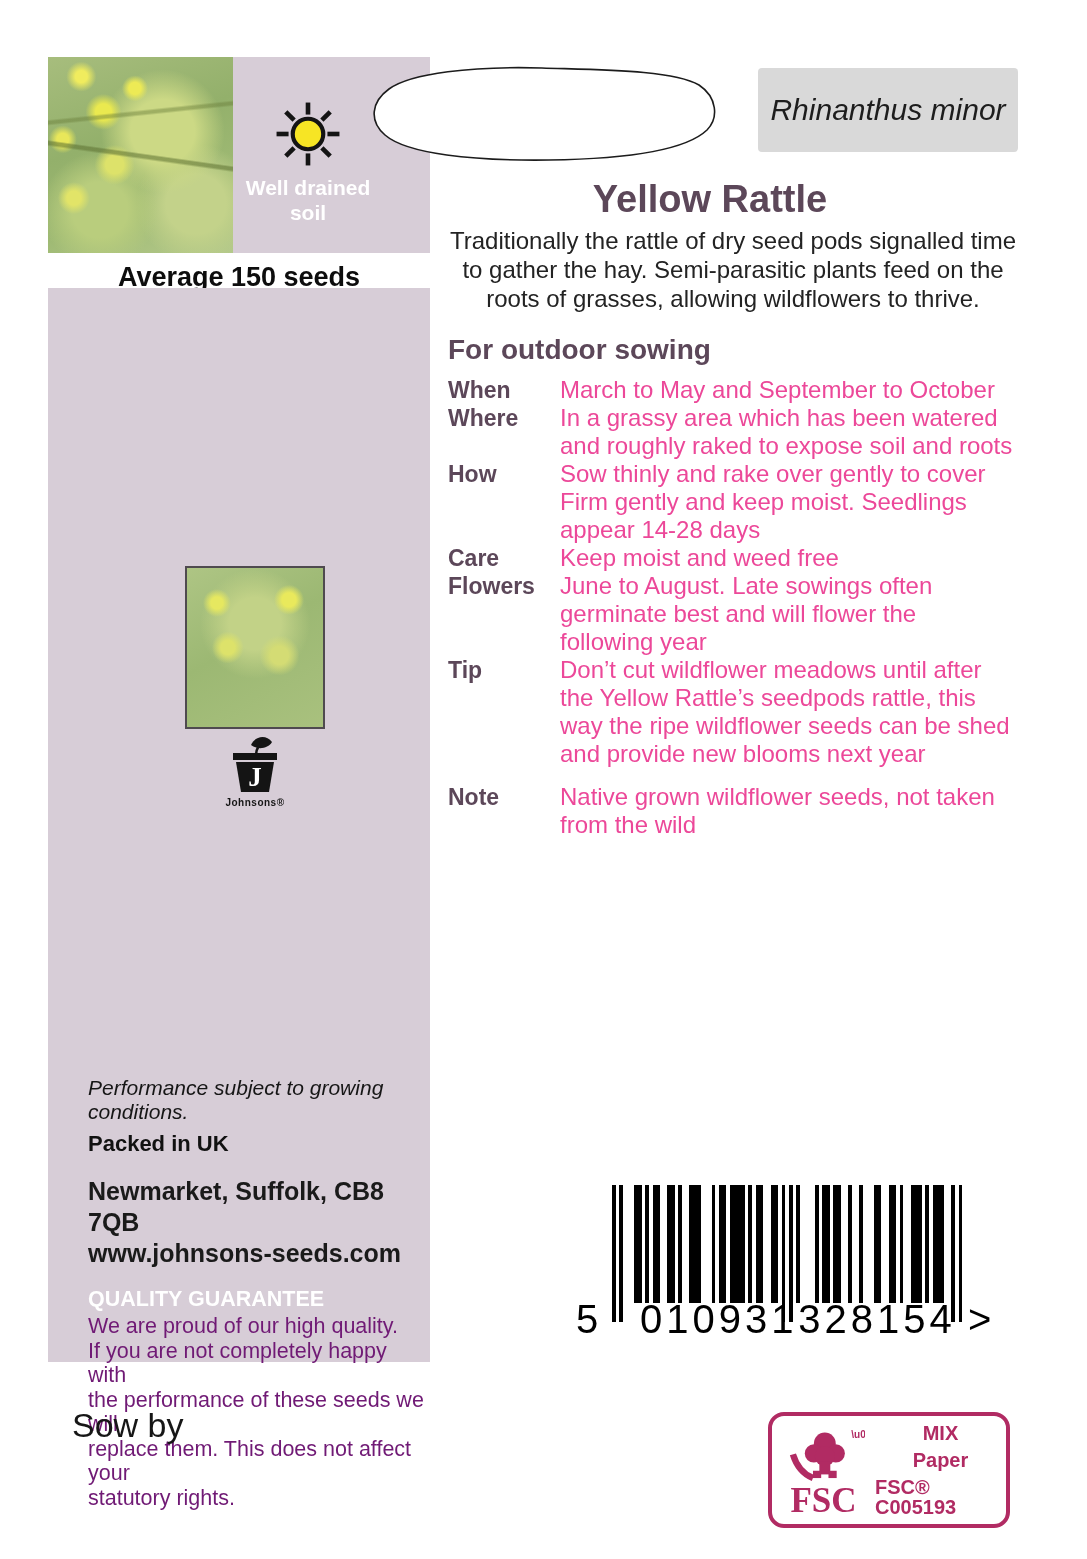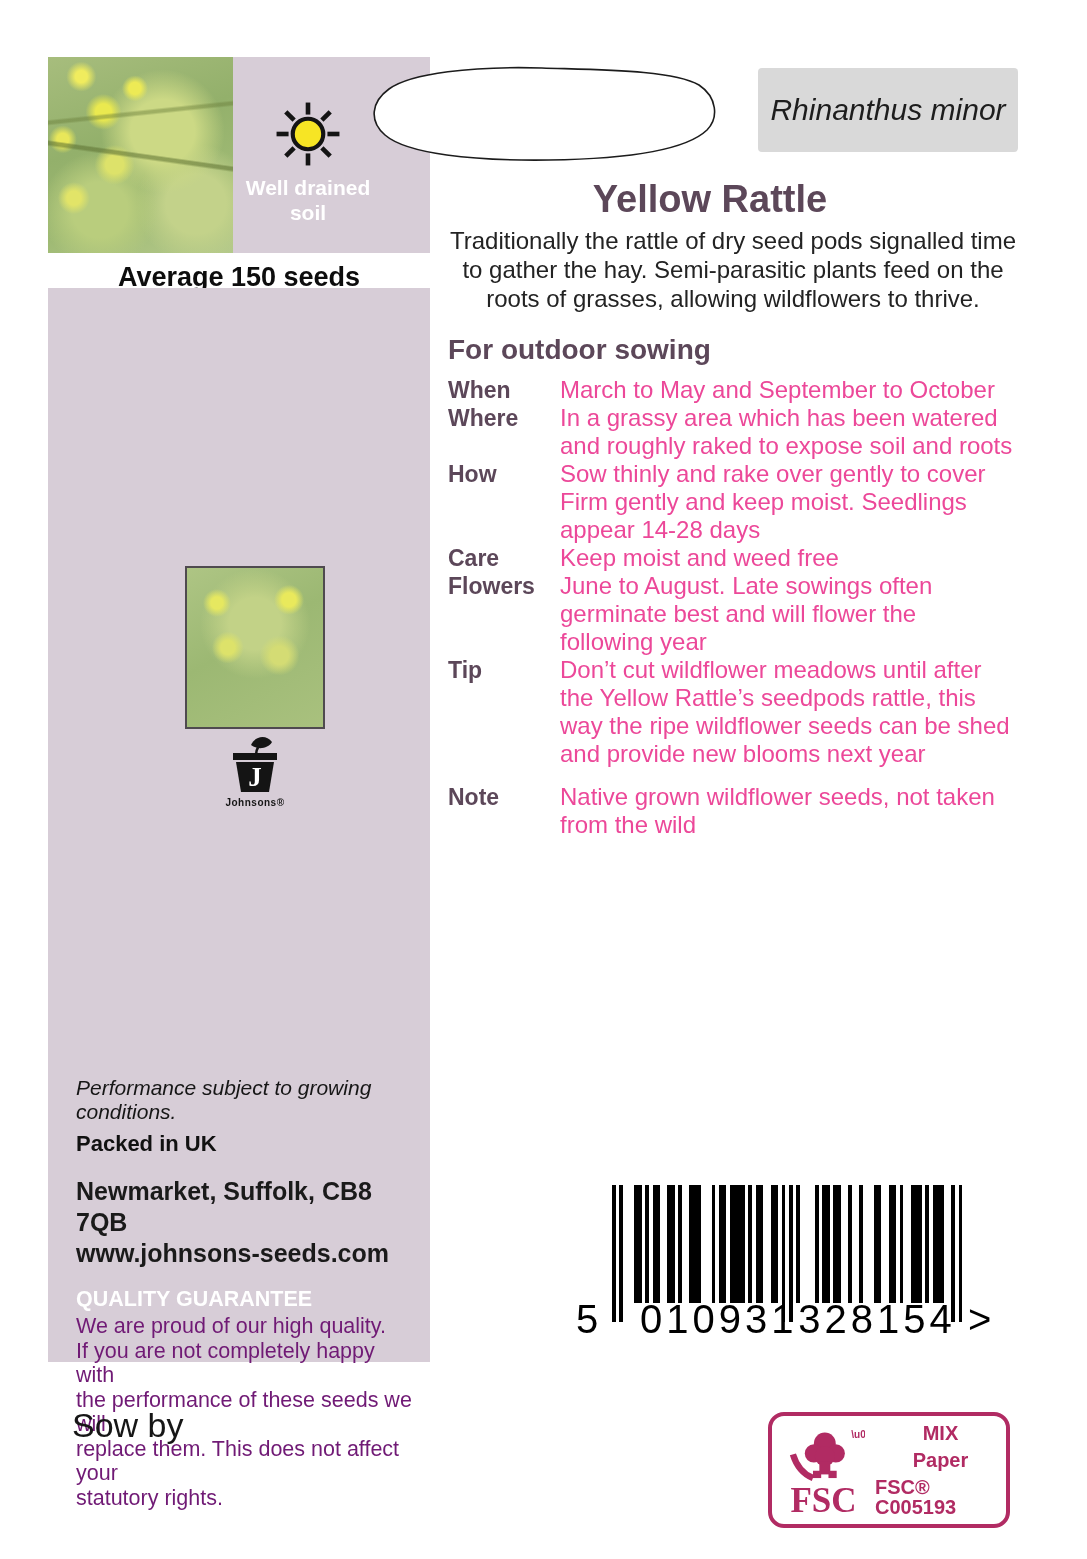--- a/index.html
+++ b/index.html
@@ -43,21 +43,21 @@
       radial-gradient(circle at 30% 50%, #dde26a 0 7px, rgba(221,226,106,0) 16px),
       radial-gradient(circle at 68% 55%, #d4dc74 0 9px, rgba(212,220,116,0) 20px),
       radial-gradient(circle at 50% 35%, #c2d287 0 26px, rgba(194,210,135,0) 55px),
       linear-gradient(150deg,#aec584 0%,#9cb873 45%,#a9c17e 100%);}
 
   
   .johnsons{position:absolute;left:175px;top:445px;width:64px;display:flex;flex-direction:column;align-items:center;}
   .johnsons-name{font-size:10px;font-weight:bold;color:#161616;margin-top:2px;letter-spacing:.5px;}
 
   
-  .left-texts{position:absolute;left:28px;top:788px;width:336px;}
+  .left-texts{position:absolute;left:40px;top:788px;width:336px;}
   .perf{font-style:italic;font-size:21px;color:#161616;margin-bottom:7px;}
   .packed{font-weight:bold;font-size:22px;color:#111;margin-bottom:19px;}
   .addr{font-weight:bold;font-size:25px;color:#1a1a1a;line-height:31px;}
   .qg-head{margin-top:18px;font-weight:bold;font-size:21.5px;color:#fff;margin-bottom:2px;}
   .qg-body{font-size:21.5px;line-height:24.5px;color:#701a75;}
 
   
   .oval{left:363px;top:64px;width:358px;height:100px;}
 
   

